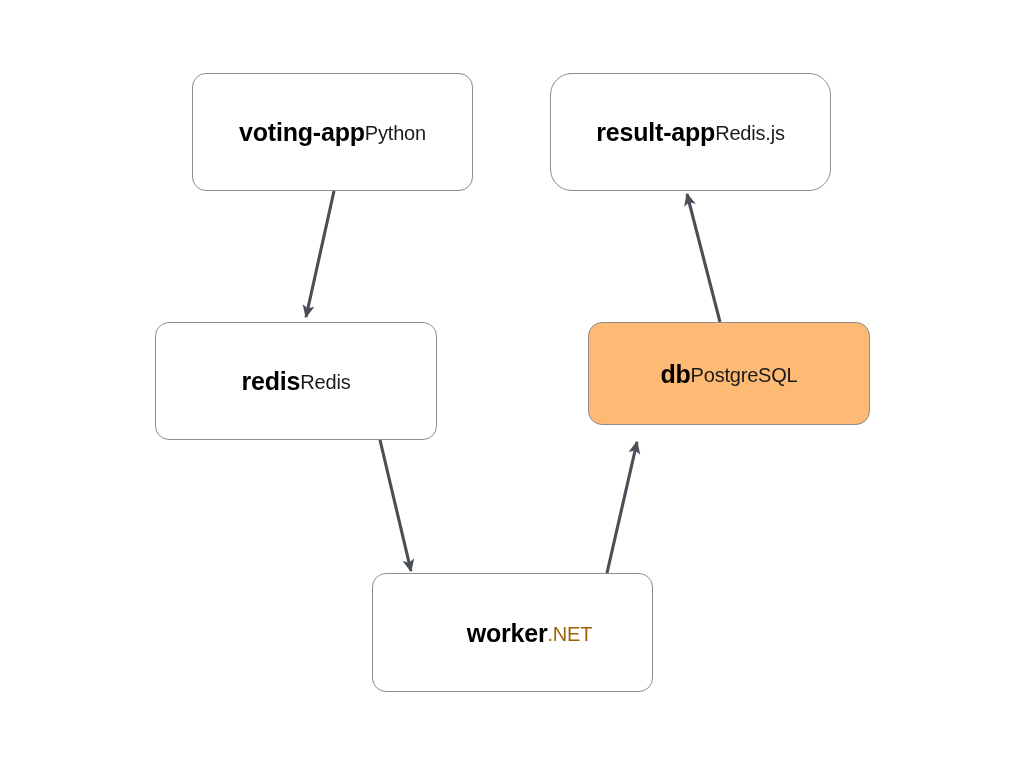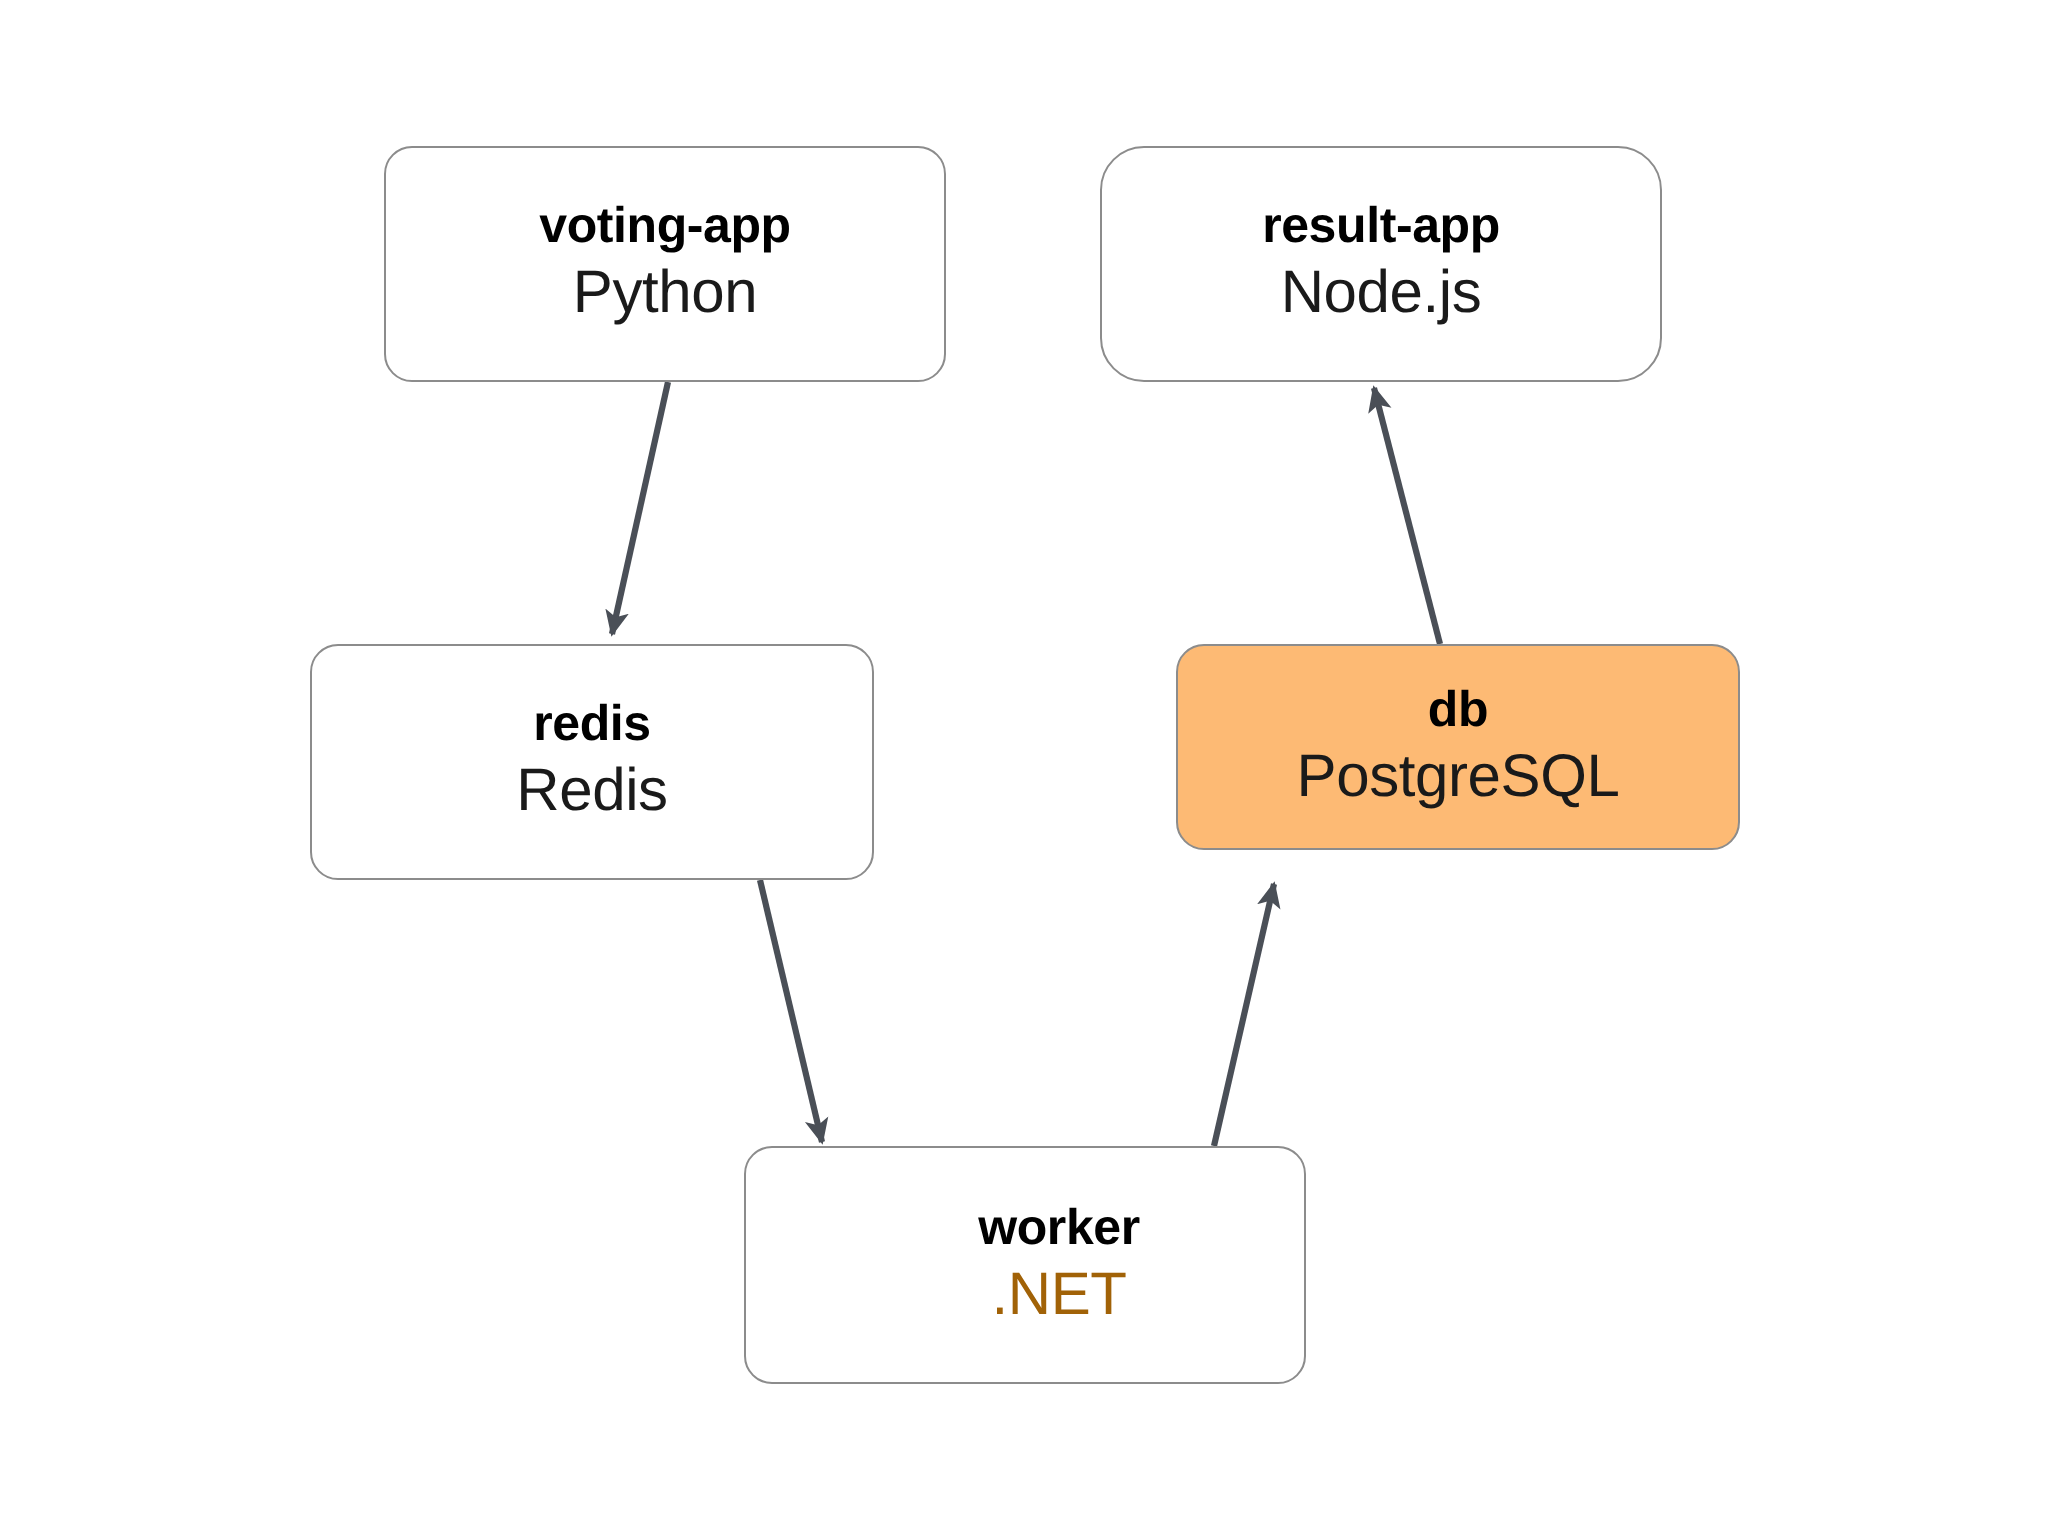--- a/index.html
+++ b/index.html
@@ -28,35 +28,35 @@
     height: 768px;
     pointer-events: none;
   }
   .node {
     position: absolute;
     box-sizing: border-box;
     background: #ffffff;
     border: 1.6px solid #8c8c8c;
     border-radius: 14px;
     display: flex;
-    flex-direction: column;
+    flex-direction: row;
     align-items: center;
     justify-content: center;
     z-index: 2;
   }
   .node-title {
     font-size: 25px;
     font-weight: bold;
     color: #000000;
     line-height: 1.12;
     letter-spacing: -0.2px;
     text-align: center;
   }
   .node-subtitle {
-    font-size: 30px;
+    font-size: 20px;
     font-weight: normal;
     color: #1a1a1a;
     line-height: 1.2;
     letter-spacing: -0.2px;
     text-align: center;
     margin-top: 2px;
   }
 </style>
 </head>
 <body>
@@ -77,21 +77,21 @@
       </g>
   </svg>
 
   <div class="node" style="left: 192px; top: 73px; width: 281px; height: 118px; border-color: rgb(140, 140, 140); background: rgb(255, 255, 255);">
     <div class="node-title" style="color: rgb(0, 0, 0);">voting-app</div>
     <div class="node-subtitle" style="color: rgb(26, 26, 26);">Python</div>
   </div>
 
   <div class="node" style="left: 550px; top: 73px; width: 281px; height: 118px; border-color: rgb(140, 140, 140); background: rgb(255, 255, 255); border-radius: 22px;">
     <div class="node-title" style="color: rgb(0, 0, 0);">result-app</div>
-    <div class="node-subtitle" style="color: rgb(26, 26, 26);">Node.js</div>
+    <div class="node-subtitle" style="color: rgb(26, 26, 26);">Redis.js</div>
   </div>
 
   <div class="node" style="left: 155px; top: 322px; width: 282px; height: 118px; border-color: rgb(140, 140, 140); background: rgb(255, 255, 255); justify-content: center;">
     <div class="node-title" style="color: rgb(0, 0, 0);">redis</div>
     <div class="node-subtitle" style="color: rgb(26, 26, 26);">Redis</div>
   </div>
 
   <div class="node" style="left: 588px; top: 322px; width: 282px; height: 103px; border-color: rgb(140, 140, 140); background: #fdba74;">
     <div class="node-title" style="color: rgb(0, 0, 0);">db</div>
     <div class="node-subtitle" style="color: rgb(26, 26, 26);">PostgreSQL</div>

